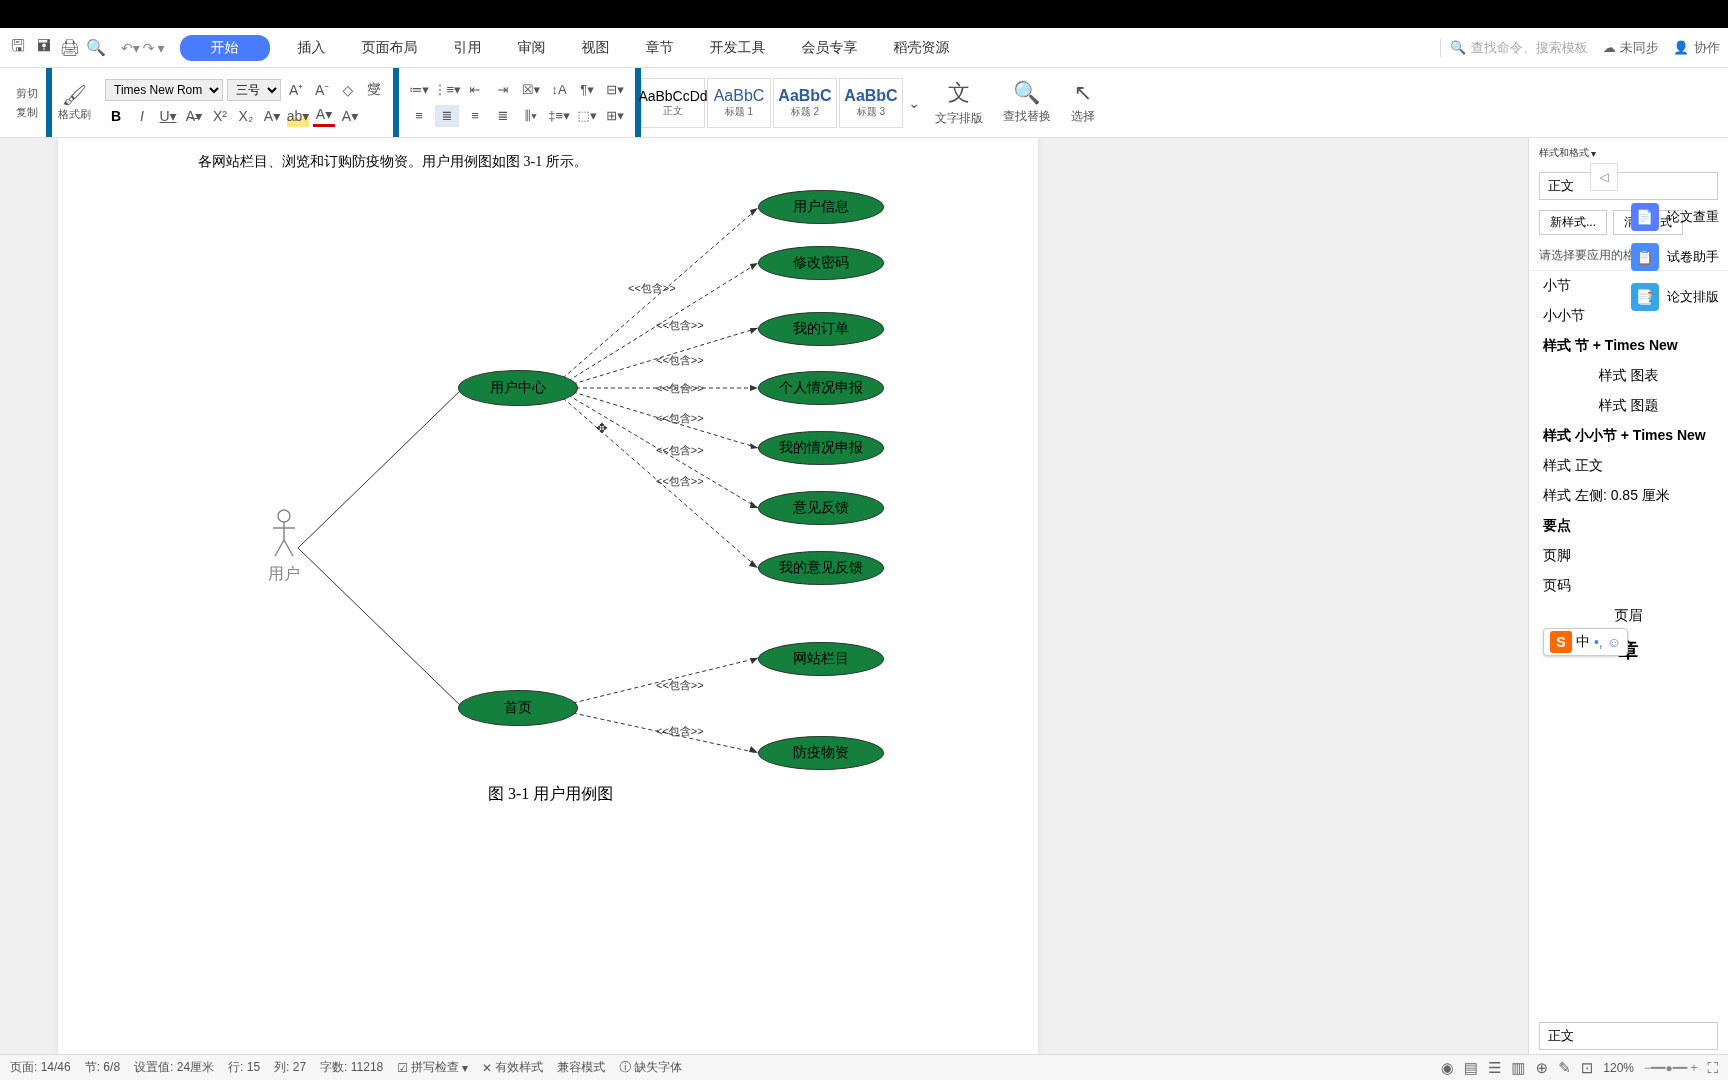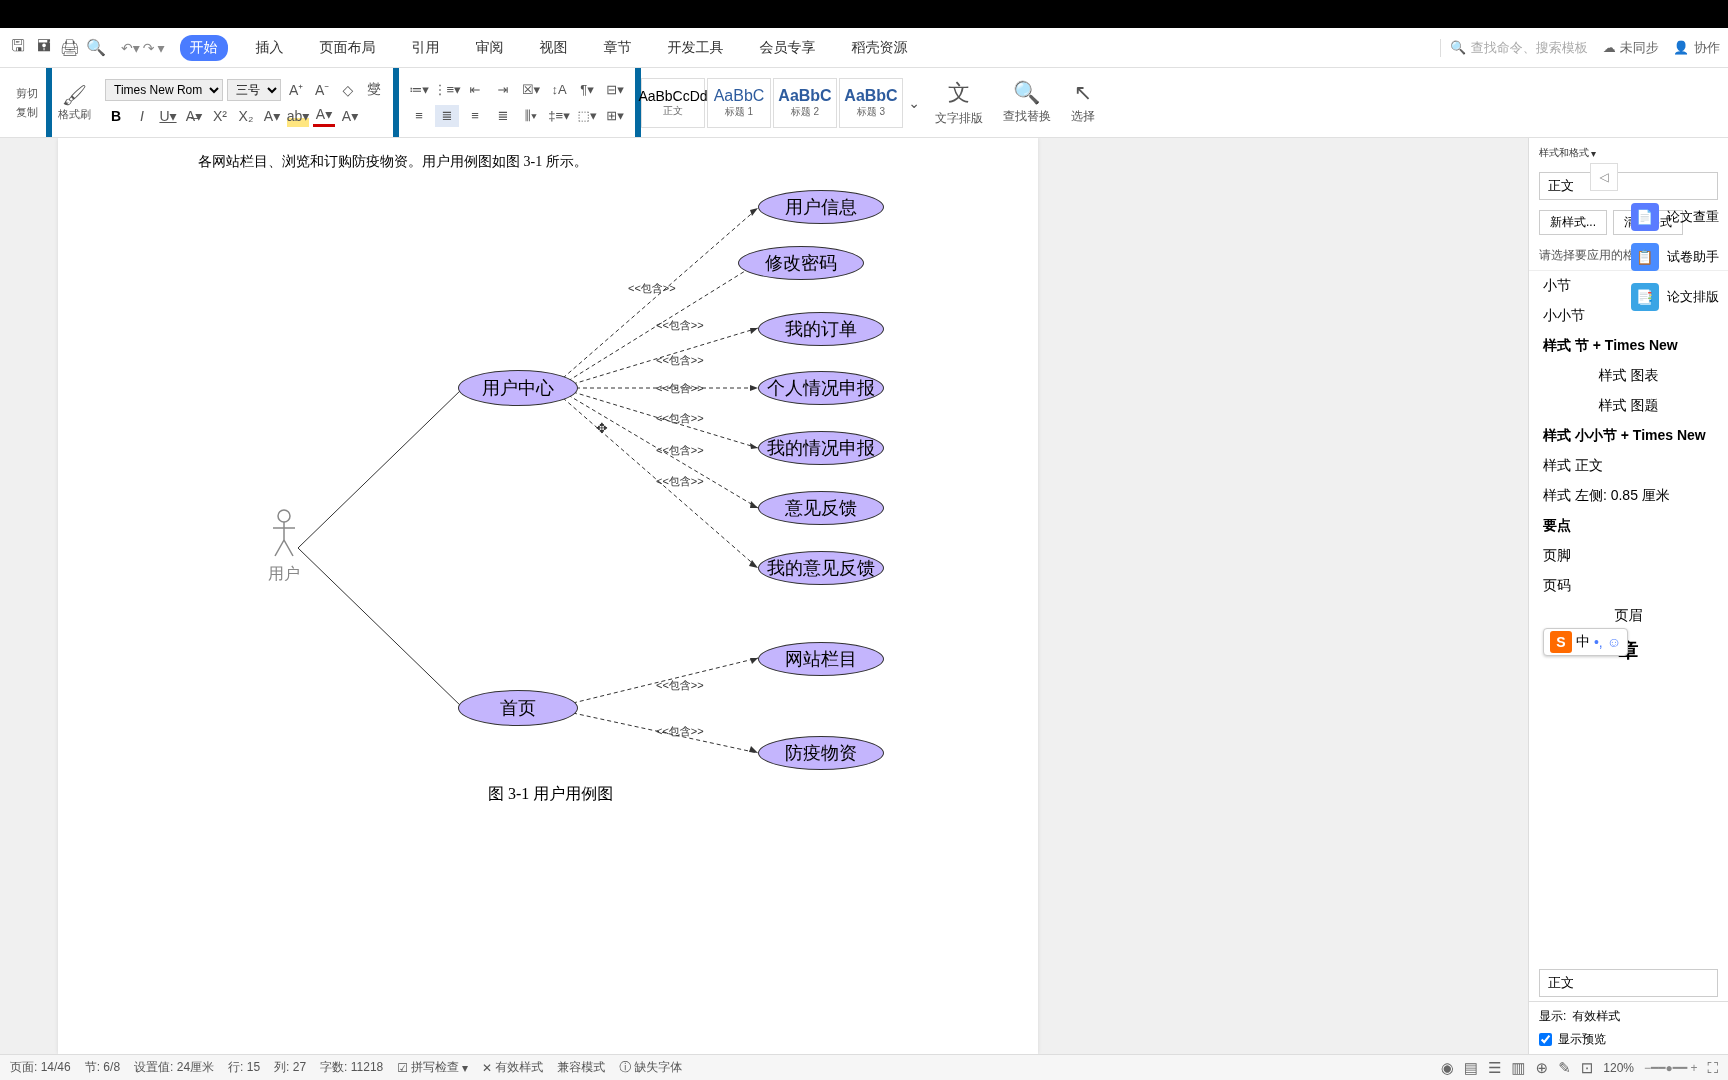--- a/index.html
+++ b/index.html
@@ -7,21 +7,21 @@
     .app { background: #fff; height: 100%; display: flex; flex-direction: column; }
     .top-black { background: #000; height: 28px; }
     
     .titlebar { background: #fff; height: 40px; display: flex; align-items: center; padding: 0 8px; border-bottom: 1px solid #e0e0e0; }
     .titlebar-icons { display: flex; gap: 6px; margin-right: 15px; }
     .tb-icon { width: 20px; height: 20px; color: #555; font-size: 16px; display: flex; align-items: center; justify-content: center; cursor: pointer; }
     .undo-redo { display: flex; align-items: center; gap: 3px; margin-right: 15px; }
     .ur-btn { color: #888; font-size: 14px; cursor: pointer; }
     .menu-tabs { display: flex; gap: 20px; align-items: center; }
     .menu-tab { font-size: 14px; color: #333; cursor: pointer; padding: 4px 8px; }
-    .menu-tab.active { background: #4a7cff; color: #fff; border-radius: 12px; padding: 4px 10px; }
+    .menu-tab.active { background: #4a7cff; color: #fff; border-radius: 12px; padding: 4px 31px; }
     .titlebar-right { margin-left: auto; display: flex; align-items: center; gap: 15px; }
     .search-box { display: flex; align-items: center; gap: 4px; color: #aaa; font-size: 13px; border-left: 1px solid #ddd; padding-left: 10px; }
     .sync-status { display: flex; align-items: center; gap: 4px; color: #666; font-size: 13px; }
     .collab { display: flex; align-items: center; gap: 4px; color: #666; font-size: 13px; }
     
     .ribbon { background: #fff; height: 70px; display: flex; align-items: center; padding: 0 8px; border-bottom: 1px solid #e0e0e0; }
     .ribbon-group { display: flex; flex-direction: column; gap: 4px; padding: 0 8px; border-right: 6px solid #0369a1; height: 100%; justify-content: center; }
     .clipboard-group { align-items: center; }
     .clip-btn { font-size: 11px; color: #555; }
     .format-brush { display: flex; flex-direction: column; align-items: center; font-size: 11px; color: #555; padding: 0 6px; }
@@ -41,21 +41,21 @@
     .style-preview.h1 .style-sample { color: #2e5c9e; font-size: 16px; }
     .style-preview.h2 .style-sample { color: #2e5c9e; font-weight: bold; font-size: 16px; }
     .style-preview.h3 .style-sample { color: #2e5c9e; font-weight: bold; font-size: 16px; }
     .ribbon-vert { display: flex; flex-direction: column; align-items: center; padding: 0 10px; font-size: 12px; color: #555; cursor: pointer; }
     .ribbon-vert-icon { font-size: 22px; color: #555; margin-bottom: 2px; }
     
     .content-area { flex: 1; display: flex; background: #f0f0f0; overflow: hidden; position: relative; }
     .document-page { background: #fff; width: 980px; margin-left: 58px; position: relative; box-shadow: 0 0 4px rgba(0,0,0,0.1); }
     .doc-text { position: absolute; font-size: 14px; color: #000; font-family: "SimSun", serif; }
     
-    .use-case { position: absolute; border: 1px solid #333; border-radius: 50%; display: flex; align-items: center; justify-content: center; font-size: 18px; background: #c4b5fd; }
+    .use-case { position: absolute; border: 1px solid #333; border-radius: 50%; display: flex; align-items: center; justify-content: center; font-size: 14px; background: #15803d; }
     .actor { position: absolute; text-align: center; }
     .actor-label { font-size: 16px; color: #888; margin-top: 2px; }
     .diagram-caption { position: absolute; font-size: 16px; font-family: "SimSun", serif; }
     .include-label { position: absolute; font-size: 11px; color: #333; }
     .move-cursor { position: absolute; font-size: 14px; color: #333; }
     
     .side-tools { position: absolute; right: 0; top: 0; bottom: 0; width: 140px; }
     .tool-collapse { position: absolute; right: 110px; top: 25px; width: 28px; height: 28px; border: 1px solid #ddd; background: #fff; display: flex; align-items: center; justify-content: center; font-size: 12px; color: #888; }
     .tool-item { position: absolute; right: 0; width: 105px; height: 34px; display: flex; align-items: center; gap: 8px; padding: 0 8px; font-size: 13px; cursor: pointer; }
     .tool-icon { width: 28px; height: 28px; border-radius: 4px; display: flex; align-items: center; justify-content: center; color: #fff; font-size: 14px; }
@@ -250,21 +250,21 @@
           <line x1="4" y1="20" x2="26" y2="20" stroke="#888" stroke-width="1.5"></line>
           <line x1="15" y1="32" x2="6" y2="48" stroke="#888" stroke-width="1.5"></line>
           <line x1="15" y1="32" x2="24" y2="48" stroke="#888" stroke-width="1.5"></line>
         </svg>
         <div class="actor-label">用户</div>
       </div>
 
       <div class="use-case" style="left:400px;top:232px;width:120px;height:36px">用户中心</div>
       <div class="use-case" style="left:400px;top:552px;width:120px;height:36px">首页</div>
       <div class="use-case" style="left:700px;top:52px;width:126px;height:34px">用户信息</div>
-      <div class="use-case" style="left:680px;top:108px;width:126px;height:34px">修改密码</div>
+      <div class="use-case" style="left:700px;top:108px;width:126px;height:34px">修改密码</div>
       <div class="use-case" style="left:700px;top:174px;width:126px;height:34px">我的订单</div>
       <div class="use-case" style="left:700px;top:233px;width:126px;height:34px">个人情况申报</div>
       <div class="use-case" style="left:700px;top:293px;width:126px;height:34px">我的情况申报</div>
       <div class="use-case" style="left:700px;top:353px;width:126px;height:34px">意见反馈</div>
       <div class="use-case" style="left:700px;top:413px;width:126px;height:34px">我的意见反馈</div>
       <div class="use-case" style="left:700px;top:504px;width:126px;height:34px">网站栏目</div>
       <div class="use-case" style="left:700px;top:598px;width:126px;height:34px">防疫物资</div>
 
       <div class="include-label" style="left:570px;top:143px">&lt;&lt;包含&gt;&gt;</div>
       <div class="include-label" style="left:598px;top:180px">&lt;&lt;包含&gt;&gt;</div>
@@ -317,30 +317,20 @@
           <div class="sp-item bold">样式 小小节  + Times New</div>
           <div class="sp-item ">样式 正文</div>
           <div class="sp-item ">样式 左侧:  0.85 厘米</div>
           <div class="sp-item bold">要点</div>
           <div class="sp-item ">页脚</div>
           <div class="sp-item ">页码</div>
           <div class="sp-item center">页眉</div>
           <div class="sp-item bold center" style="font-size: 20px;">章</div>
         </div>
       <div class="sp-preview-box">正文</div>
-      <div class="sp-footer">
-        <div class="sp-show">
-          <span>显示:</span>
-          <span>有效样式</span>
-        </div>
-        <label class="sp-show">
-          <input type="checkbox" checked="" style="">
-          <span>显示预览</span>
-        </label>
-      </div>
     </div>
 
     <div class="ime-bar">
       <div class="ime-logo">S</div>
       <span>中</span>
       <span style="color:#4a7cff">•,</span>
       <span style="color:#4a7cff">☺</span>
     </div>
   </div>
 

